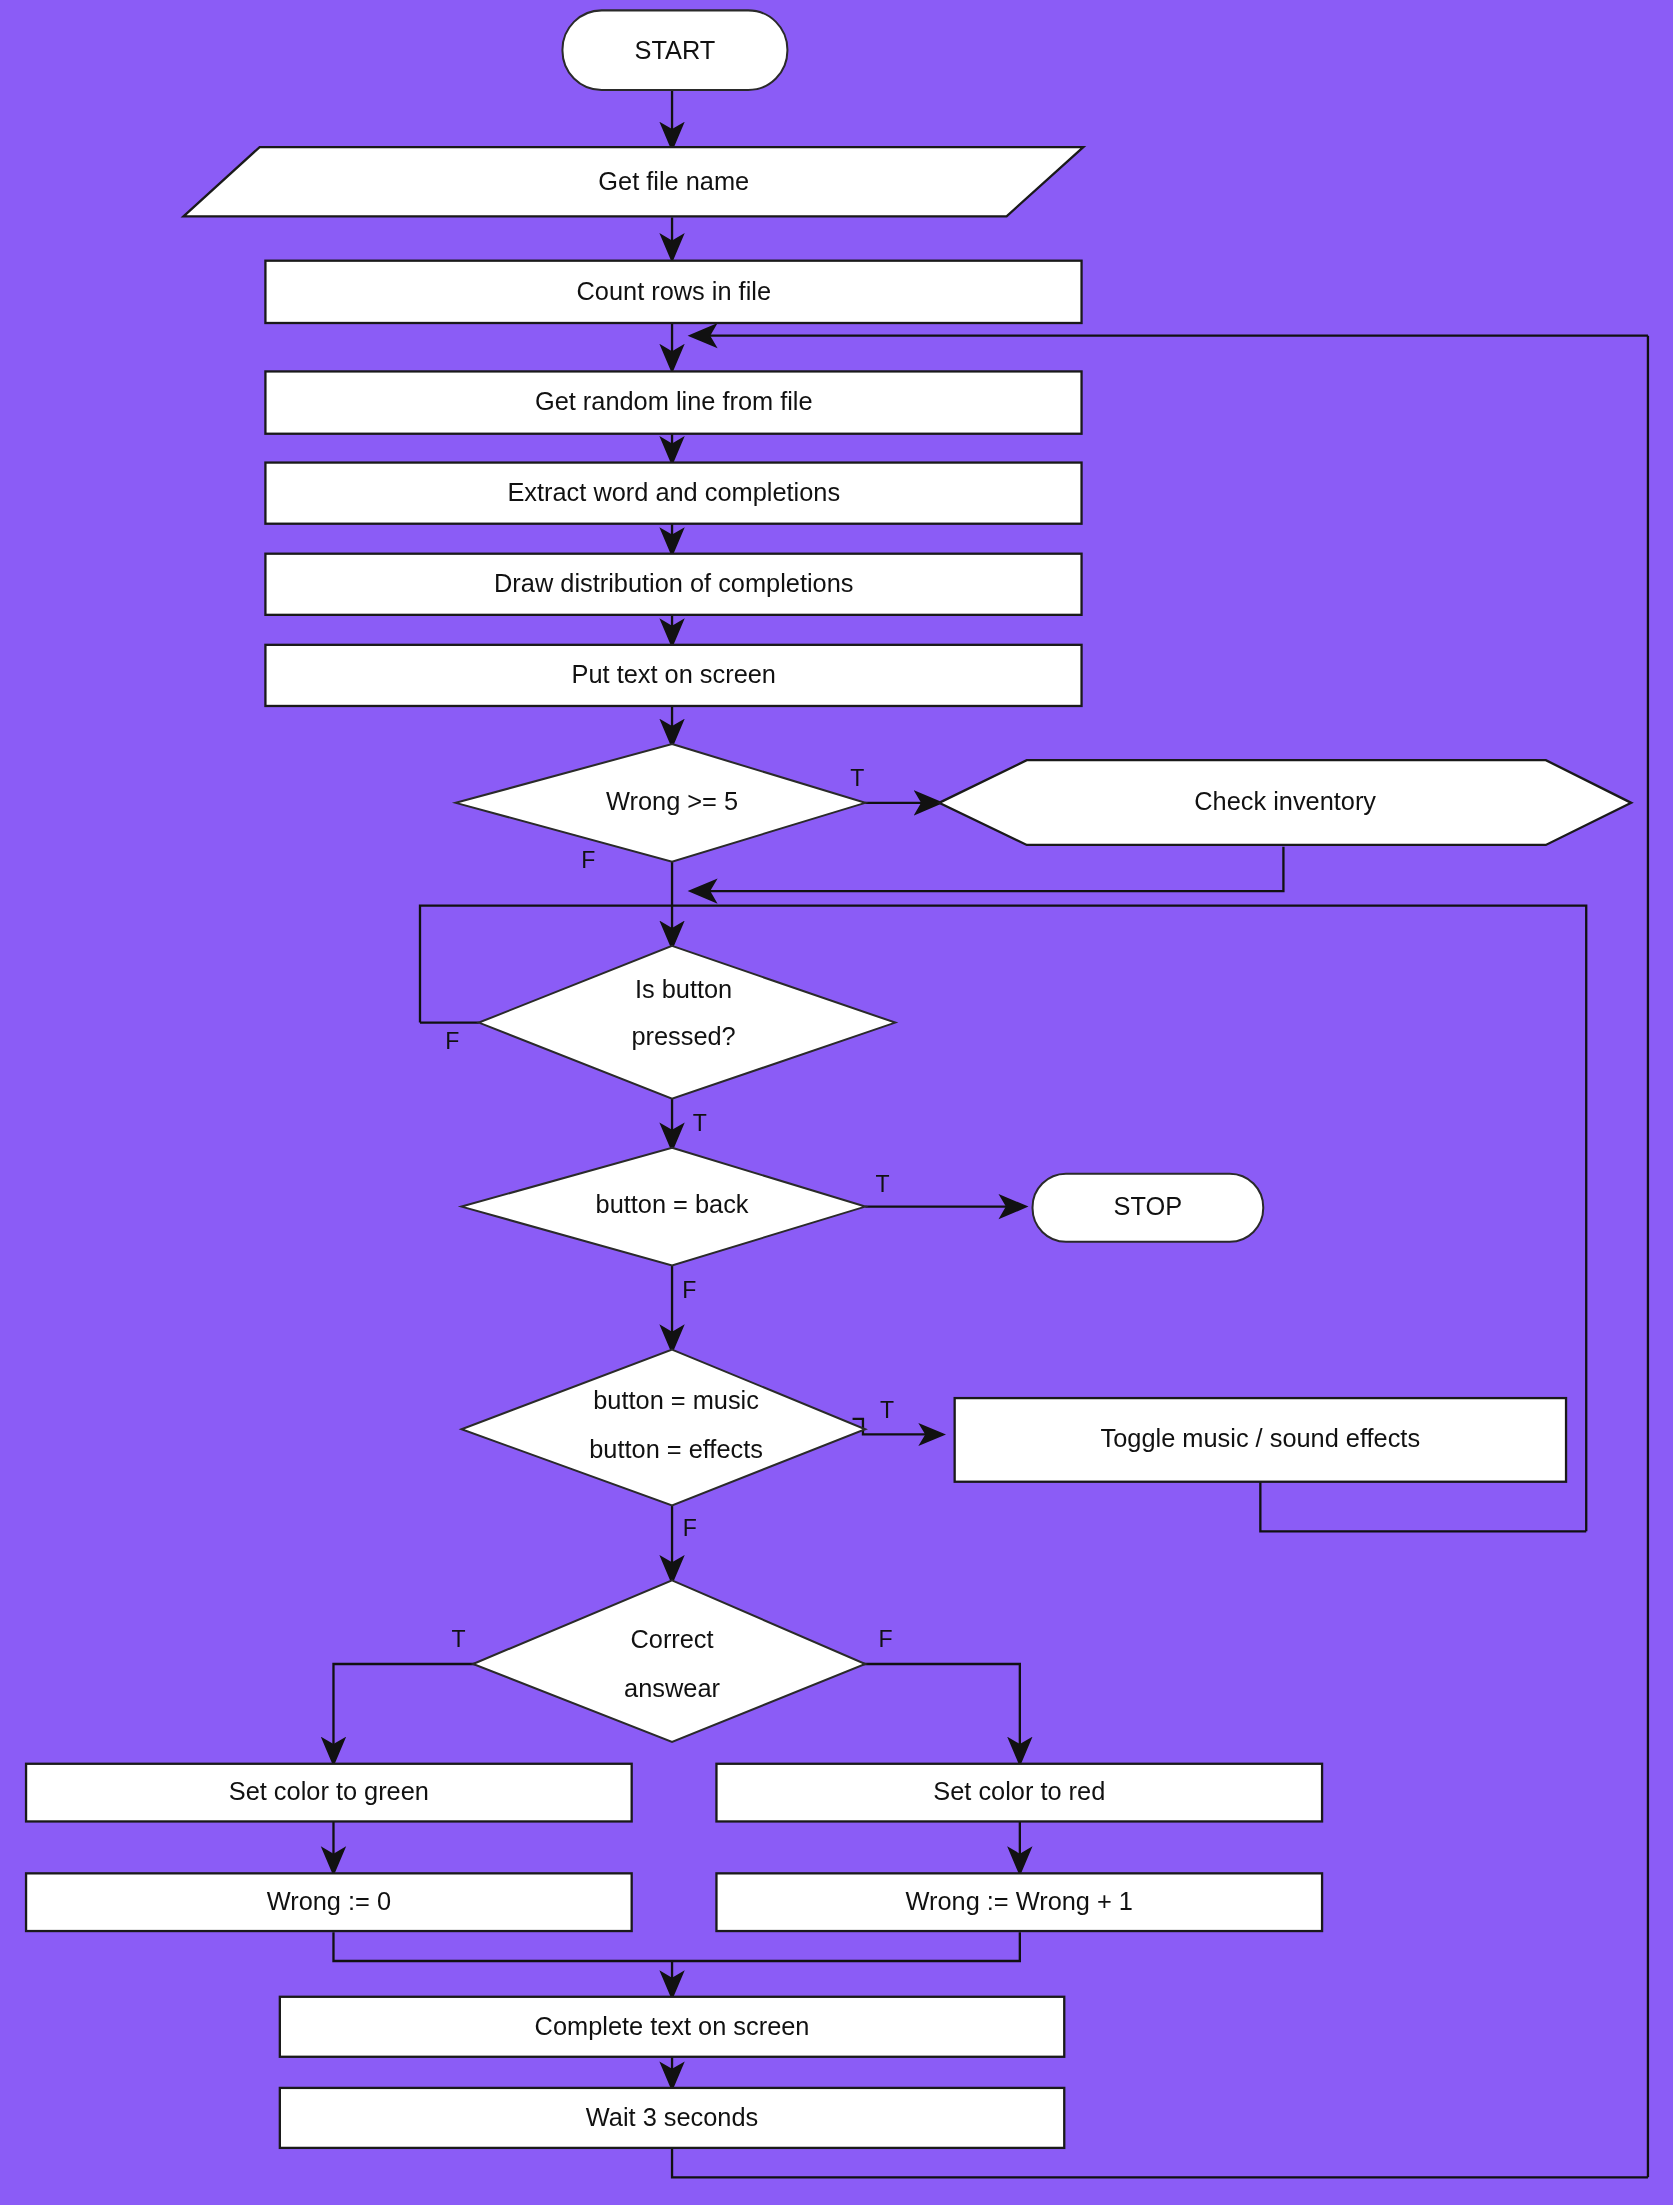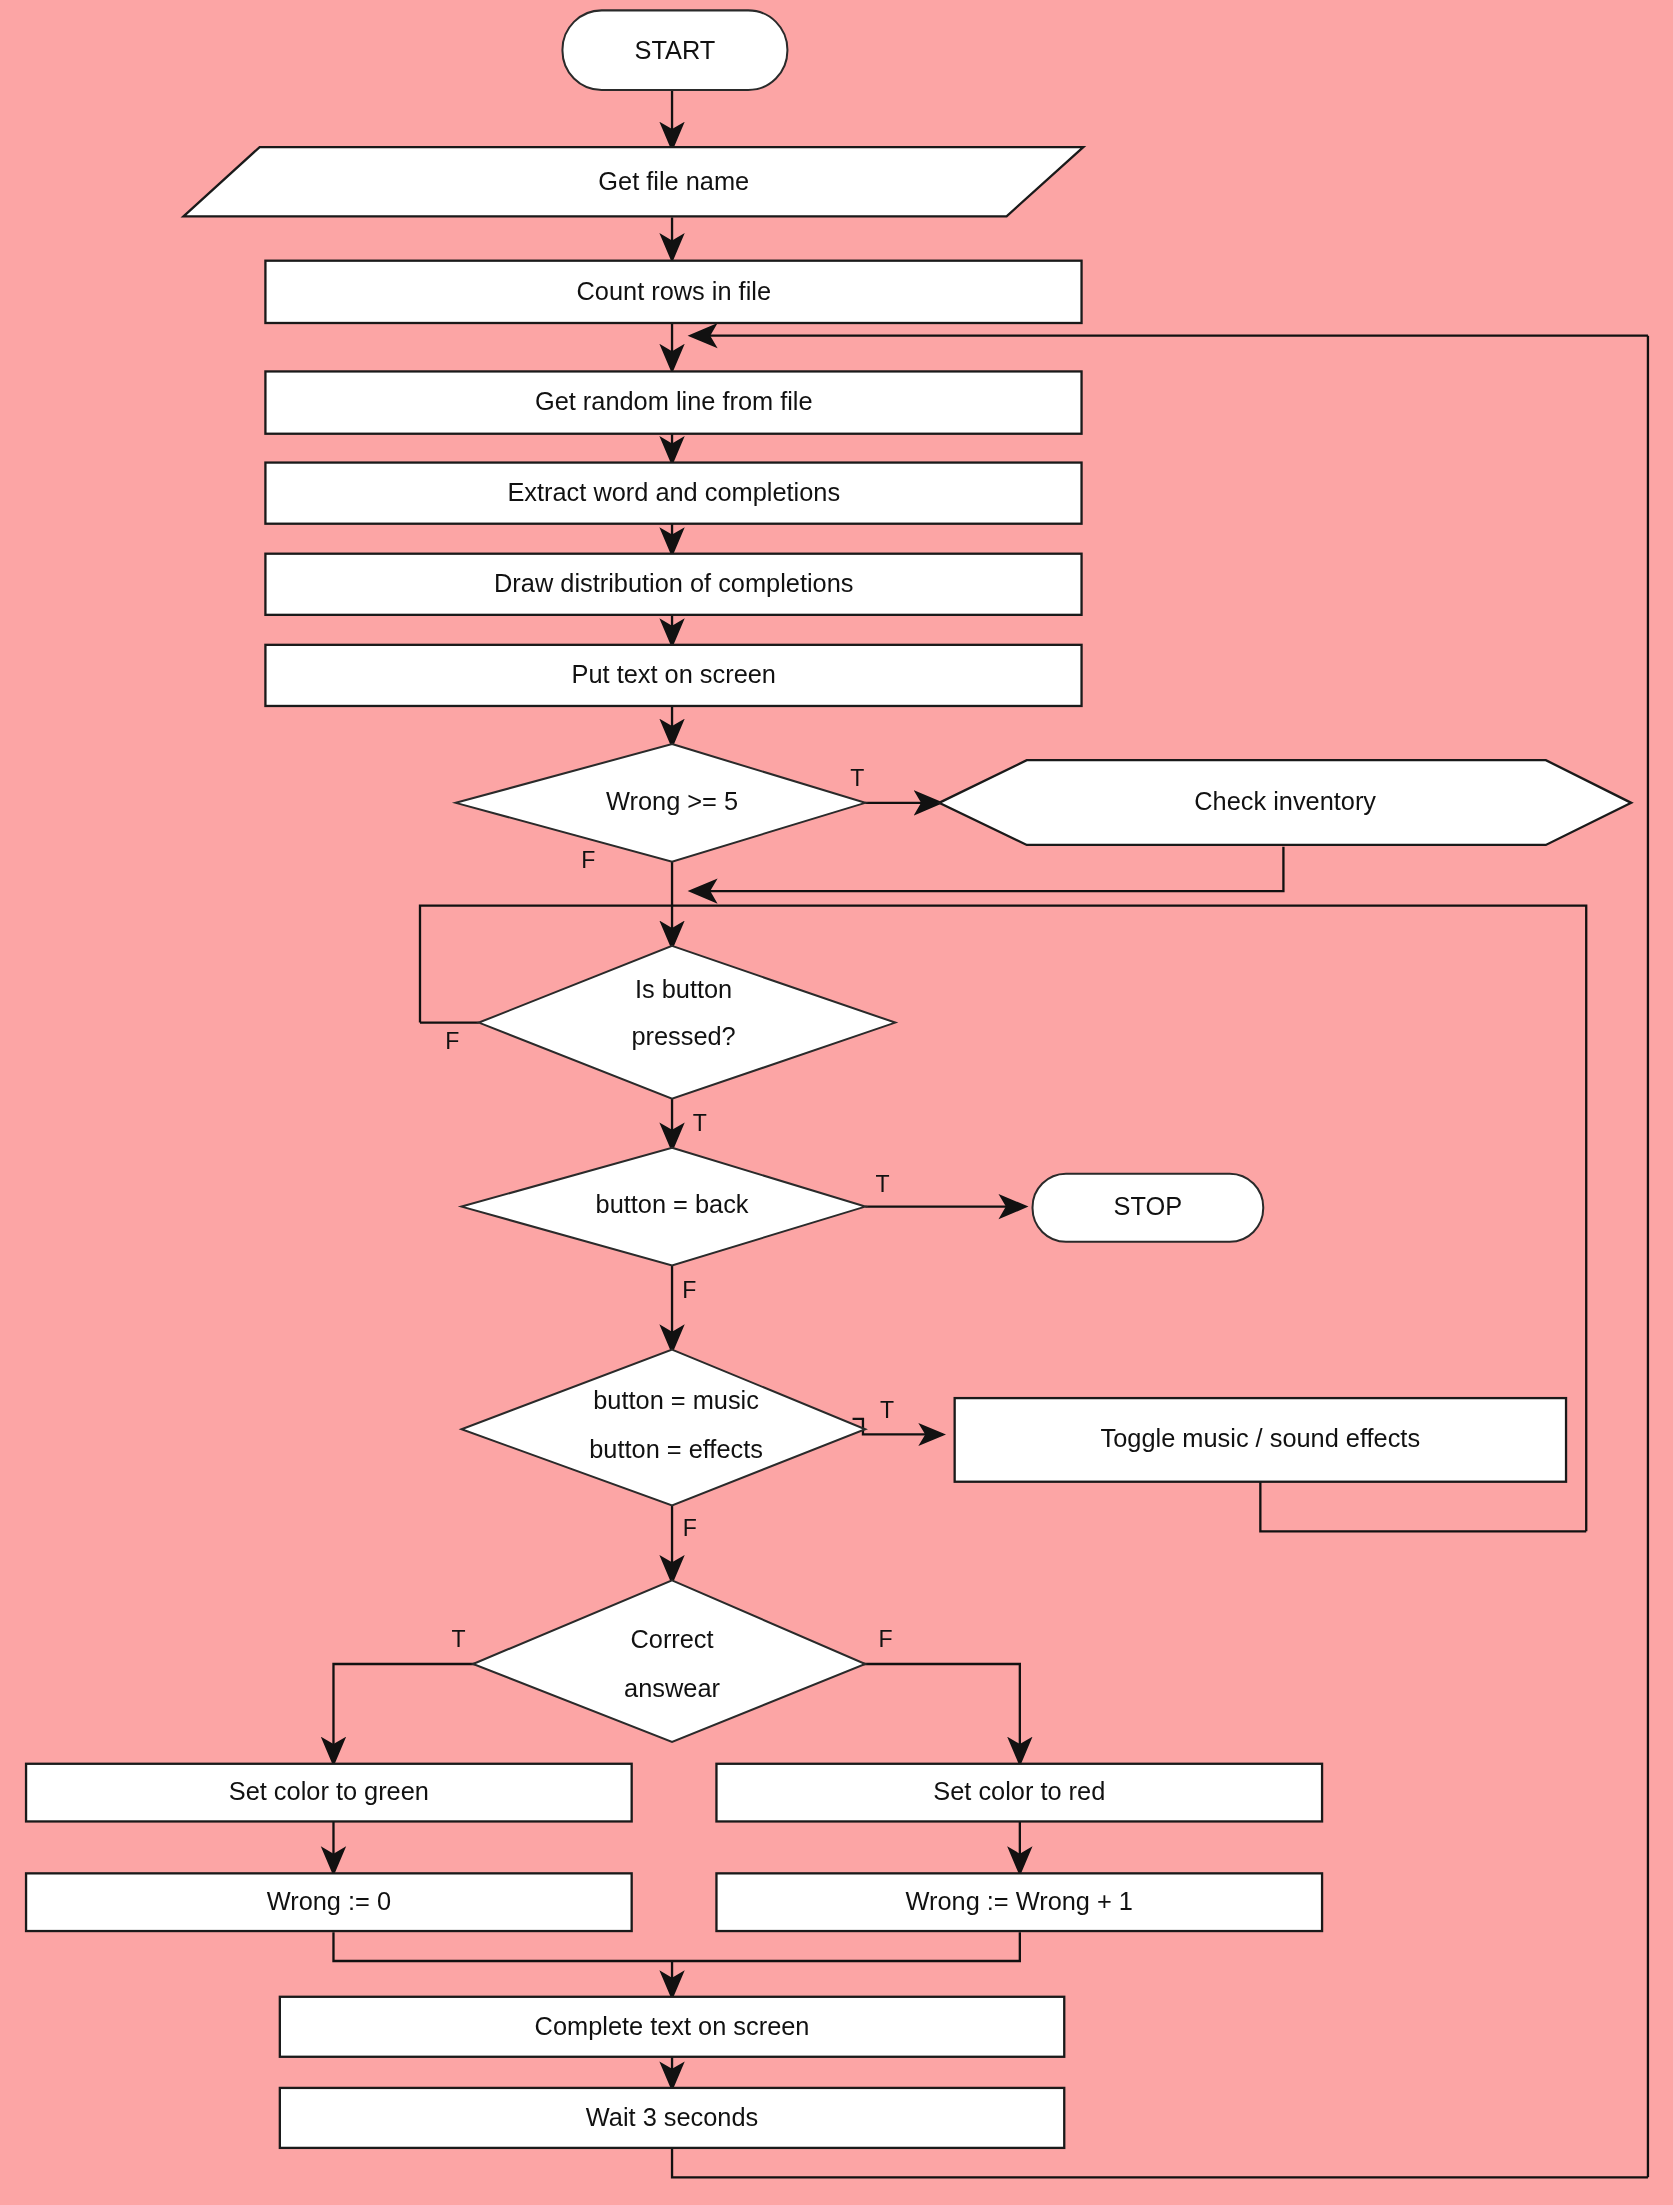--- a/index.html
+++ b/index.html
@@ -8,21 +8,21 @@
     padding: 0;
     background: #ffffff;
   }
   body {
     font-family: "Liberation Sans", sans-serif;
   }
   #flowchart-root {
     position: relative;
     width: 1674px;
     height: 2205px;
-    background: #fca5a5;
+    background: #8b5cf6;
     overflow: hidden;
   }
   svg#flow-svg {
     position: absolute;
     top: 0;
     left: 0;
     width: 1674px;
     height: 2205px;
     display: block;
   }

